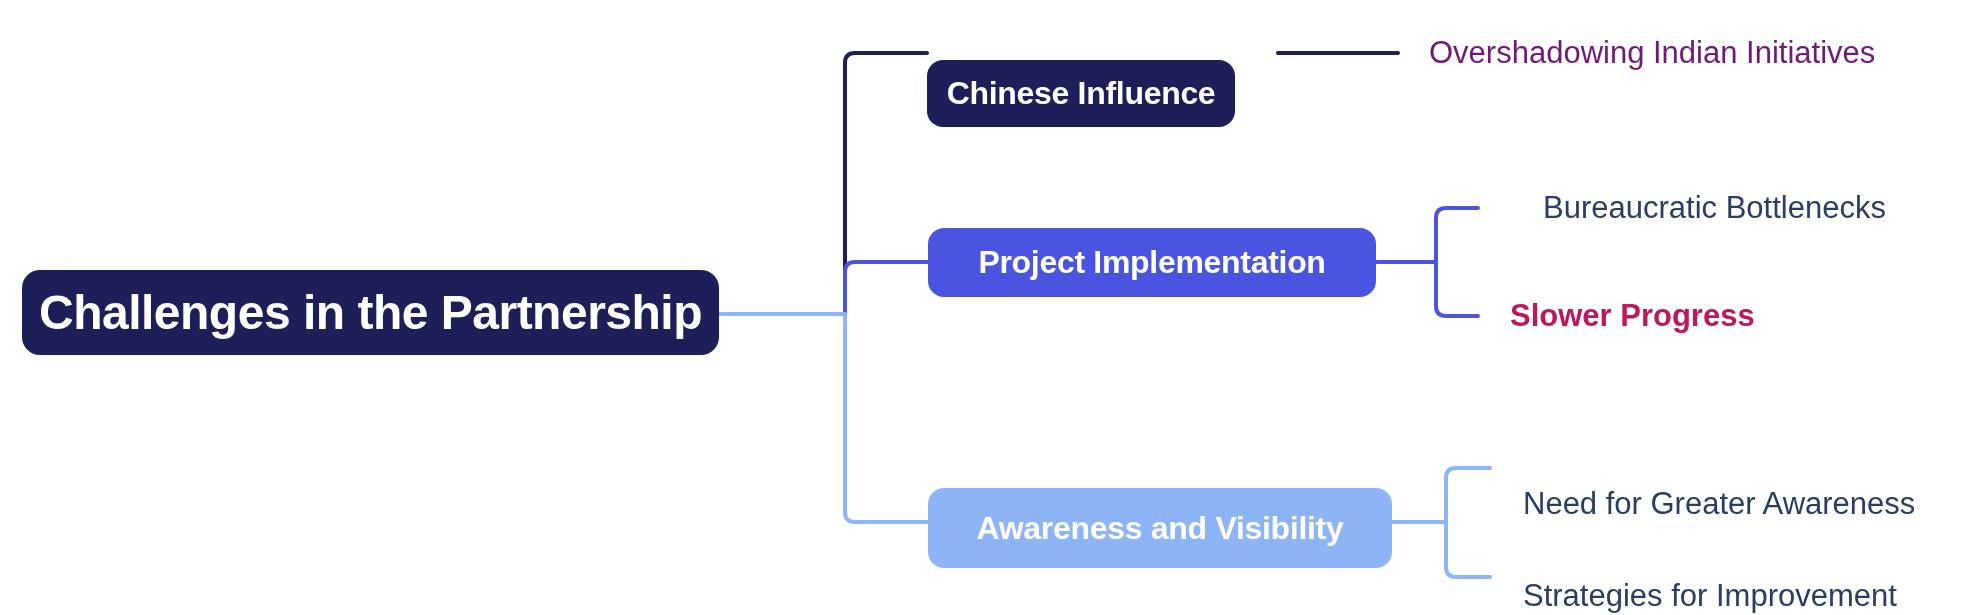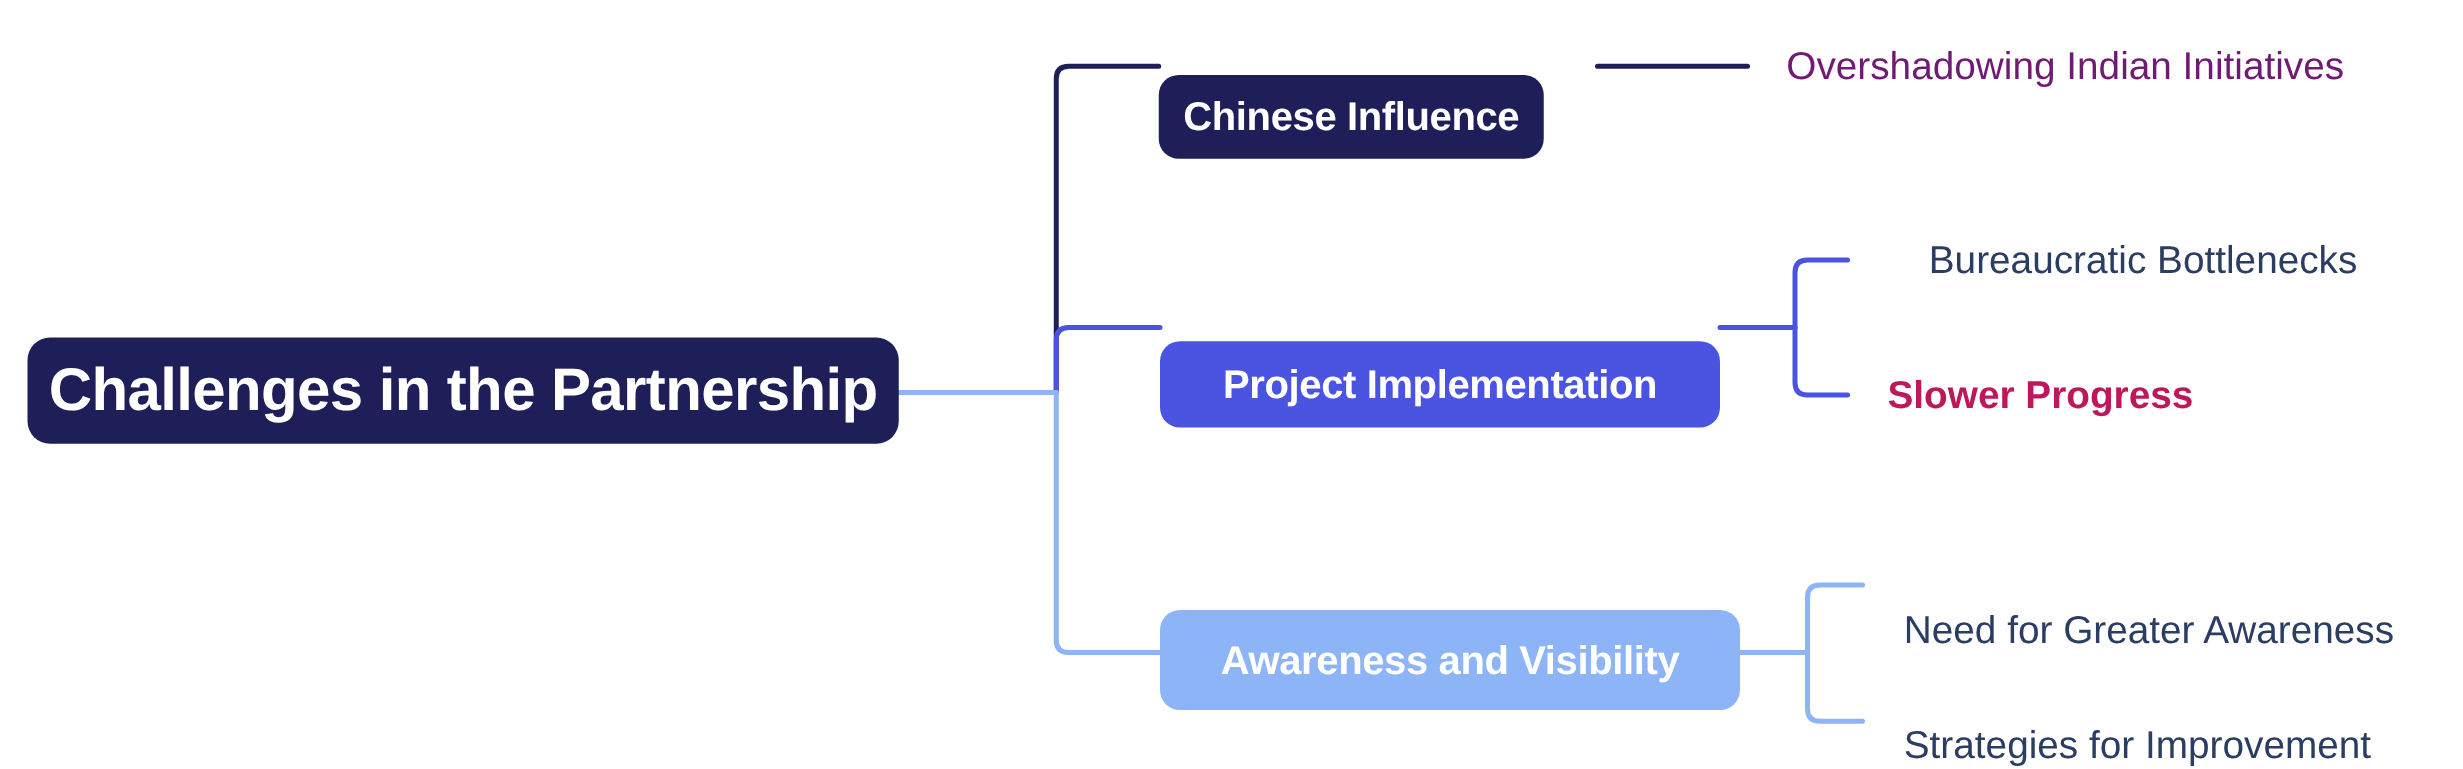--- a/index.html
+++ b/index.html
@@ -43,21 +43,21 @@
     font-weight: bold;
     letter-spacing: -0.5px;
   }
   .node-branch {
     border-radius: 16px;
     font-size: 32px;
     font-weight: bold;
     letter-spacing: -0.3px;
   }
   #branch-0 { left: 927px; top: 20px;  width: 308px; height: 67px; margin-top: 40px; }
-  #branch-1 { left: 928px; top: 228px; width: 448px; height: 69px; margin-top: 45px; }
+  #branch-1 { left: 928px; top: 228px; width: 448px; height: 69px; }
   #branch-2 { left: 928px; top: 488px; width: 464px; height: 80px; }
   .leaf {
     position: absolute;
     height: 44px;
     line-height: 44px;
     font-size: 31px;
     white-space: nowrap;
   }
   #leaf-0-0 { left: 1413px; top: 31px;  }
   #leaf-1-0 { left: 1510px; top: 186px; margin-left: 33px; }

